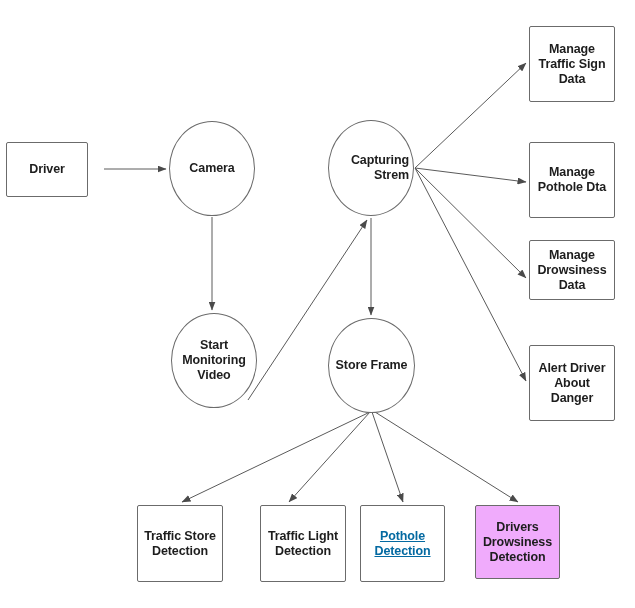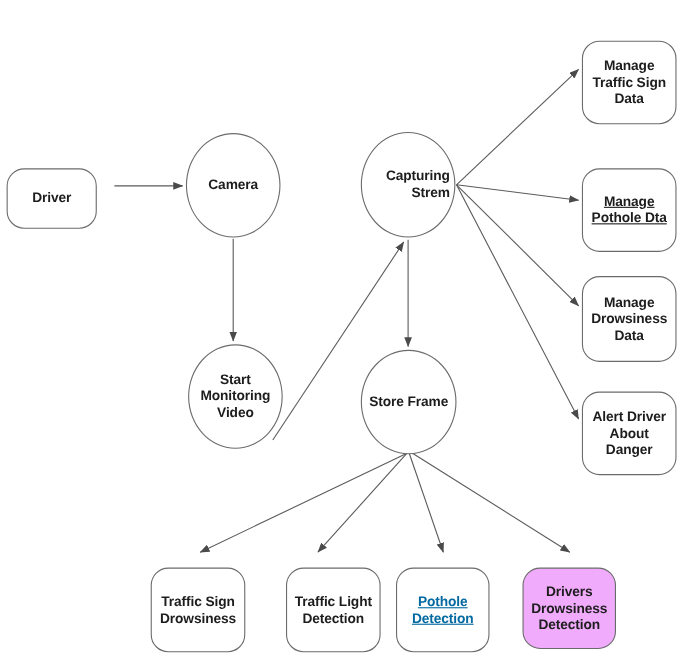--- a/index.html
+++ b/index.html
@@ -32,22 +32,21 @@
     background: #ffffff;
     border: 1px solid #6b6b6b;
     color: #1d1d1d;
     font-weight: bold;
     font-size: 12.5px;
     line-height: 15px;
     letter-spacing: -0.1px;
     z-index: 2;
   }
   .node.rect {
-    border-radius: 16px;
-    margin-top: 11px;
+    border-radius: 2px;
   }
   .node.ellipse {
     border-radius: 50%;
   }
   .node span {
     display: block;
     padding: 0 4px;
   }
 </style>
 </head>
@@ -89,31 +88,31 @@
       </div>
       <div class="node ellipse" style="left: 328px; top: 120px; width: 86px; height: 96px; border-color: rgb(107, 107, 107); background: rgb(255, 255, 255); color: rgb(29, 29, 29); text-align: right;">
         <span>Capturing Strem</span>
       </div>
       <div class="node ellipse" style="left: 328px; top: 318px; width: 87px; height: 95px; border-color: rgb(107, 107, 107); background: rgb(255, 255, 255); color: rgb(29, 29, 29);">
         <span>Store Frame</span>
       </div>
       <div class="node rect" style="left: 529px; top: 26px; width: 86px; height: 76px; border-color: rgb(107, 107, 107); background: rgb(255, 255, 255); color: rgb(29, 29, 29);">
         <span>Manage Traffic Sign Data</span>
       </div>
-      <div class="node rect" style="left: 529px; top: 142px; width: 86px; height: 76px; border-color: rgb(107, 107, 107); background: rgb(255, 255, 255); color: rgb(29, 29, 29); text-decoration: underline;">
+      <div class="node rect" style="left: 529px; top: 142px; width: 86px; height: 76px; border-color: rgb(107, 107, 107); background: rgb(255, 255, 255); color: rgb(29, 29, 29);">
         <span>Manage Pothole Dta</span>
       </div>
-      <div class="node rect" style="left: 529px; top: 240px; width: 86px; height: 78px; border-color: rgb(107, 107, 107); background: rgb(255, 255, 255); color: rgb(29, 29, 29);">
+      <div class="node rect" style="left: 529px; top: 240px; width: 86px; height: 60px; border-color: rgb(107, 107, 107); background: rgb(255, 255, 255); color: rgb(29, 29, 29);">
         <span>Manage Drowsiness Data</span>
       </div>
       <div class="node rect" style="left: 529px; top: 345px; width: 86px; height: 76px; border-color: rgb(107, 107, 107); background: rgb(255, 255, 255); color: rgb(29, 29, 29);">
         <span>Alert Driver About Danger</span>
       </div>
       <div class="node rect" style="left: 137px; top: 505px; width: 86px; height: 77px; border-color: rgb(107, 107, 107); background: rgb(255, 255, 255); color: rgb(29, 29, 29);">
-        <span>Traffic Sign Drowsiness</span>
+        <span>Traffic Store Detection</span>
       </div>
       <div class="node rect" style="left: 260px; top: 505px; width: 86px; height: 77px; border-color: rgb(107, 107, 107); background: rgb(255, 255, 255); color: rgb(29, 29, 29);">
         <span>Traffic Light Detection</span>
       </div>
       <div class="node rect" style="left: 360px; top: 505px; width: 85px; height: 77px; border-color: rgb(107, 107, 107); background: rgb(255, 255, 255); color: #0369a1; text-decoration: underline;">
         <span>Pothole Detection</span>
       </div>
       <div class="node rect" style="left: 475px; top: 505px; width: 85px; height: 74px; border-color: rgb(107, 107, 107); background: #f0abfc; color: rgb(29, 29, 29);">
         <span>Drivers Drowsiness Detection</span>
       </div>

